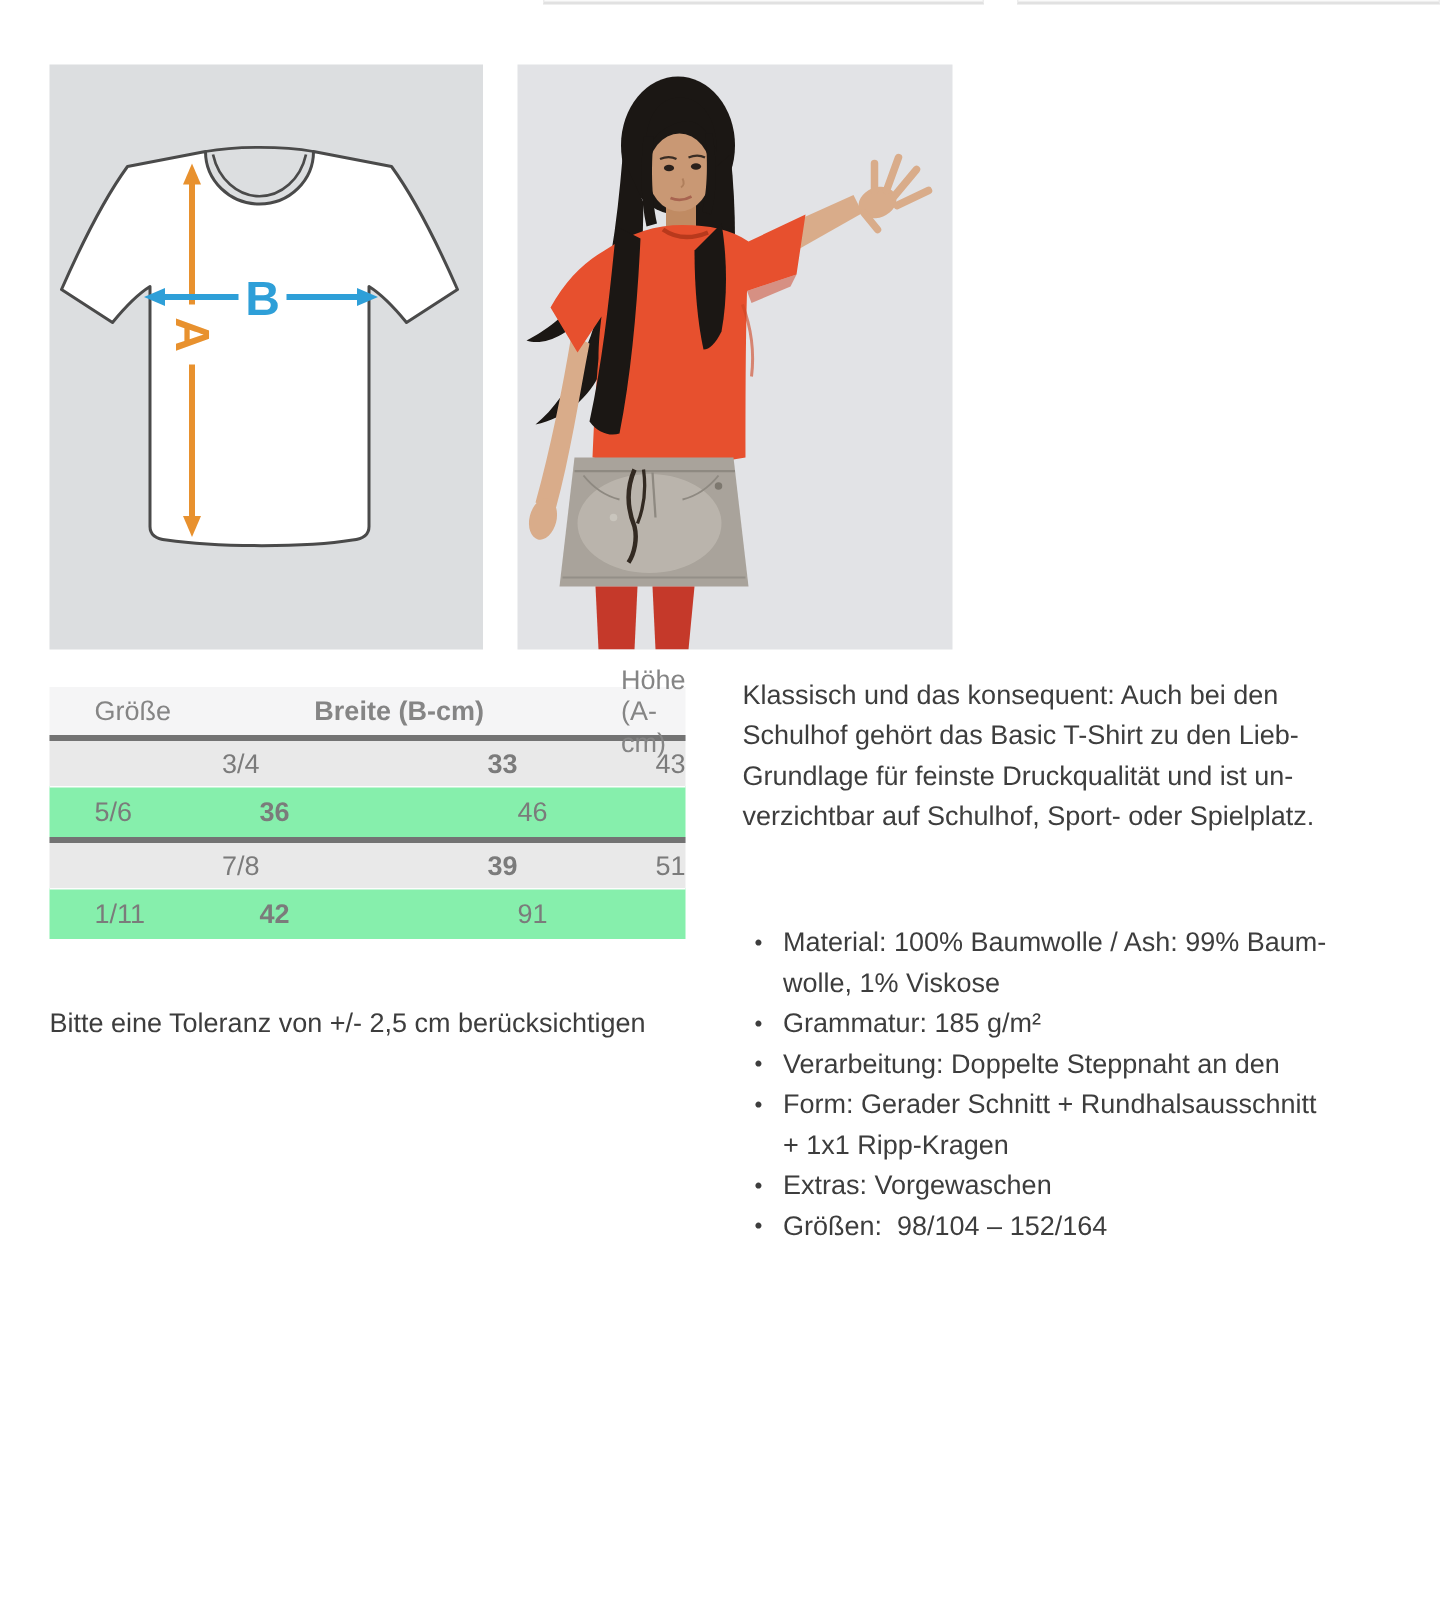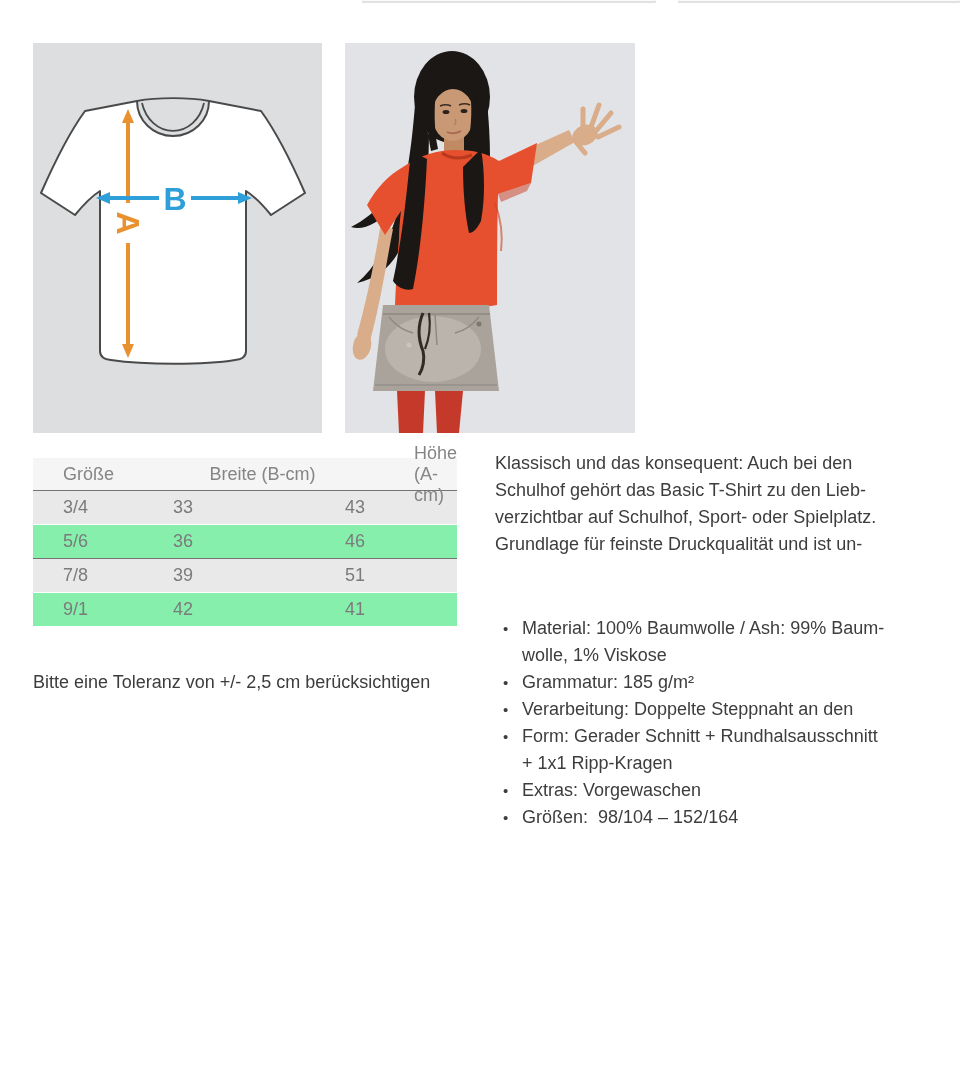--- a/index.html
+++ b/index.html
@@ -23,24 +23,24 @@
   .panel.photo{left:345px;width:290px;background:#e2e3e6;}
   .panel svg{display:block;}
 
   
   .size-table{
     position:absolute;left:33px;top:458px;width:424px;
     font-size:18px;color:#7b7b7b;
   }
   .t-row{display:flex;align-items:center;height:34px;box-sizing:border-box;}
   .t-row.head{height:32px;color:#858585;background:#f5f5f6;gap:44px;}
-  .t-row.odd{background:#e9e9e9;border-top:1px solid #737373;}
+  .t-row.odd{background:#e9e9e9;border-top:4px solid #737373;text-align:right;}
   .t-row.even{background:#86efac;border-top:1px solid #fdfdfd;}
   .c1{width:140px;padding-left:30px;box-sizing:border-box;}
-  .c2{width:172px;}
+  .c2{width:172px;font-weight:bold;}
   .c3{flex:1;}
 
   .tolerance-note{
     position:absolute;left:33px;top:672px;
     font-size:18px;color:#3d3d3d;text-align:right;
   }
 
   
   .details{
     position:absolute;left:495px;top:450px;width:452px;
@@ -201,34 +201,34 @@
     <div class="c1">5/6</div>
     <div class="c2">36</div>
     <div class="c3">46</div>
   </div>
   <div class="t-row odd">
     <div class="c1">7/8</div>
     <div class="c2">39</div>
     <div class="c3">51</div>
   </div>
   <div class="t-row even">
-    <div class="c1">9/1</div>
+    <div class="c1">1/11</div>
     <div class="c2">42</div>
-    <div class="c3">41</div>
+    <div class="c3">91</div>
   </div>
 </div>
 
 <div class="tolerance-note">Bitte eine Toleranz von +/- 2,5 cm berücksichtigen</div>
 
 <div class="details">
   <div class="desc">
     <div>Klassisch und das konsequent: Auch bei den</div>
     <div>Schulhof gehört das Basic T-Shirt zu den Lieb-</div>
+    <div>Grundlage für feinste Druckqualität und ist un-</div>
     <div>verzichtbar auf Schulhof, Sport- oder Spielplatz.</div>
-    <div>Grundlage für feinste Druckqualität und ist un-</div>
   </div>
   <ul class="features">
     <li>
       <span class="dot">•</span>
       <div class="b-lines">
         <div>Material: 100% Baumwolle / Ash: 99% Baum-</div>
         <div>wolle, 1% Viskose</div>
       </div>
     </li>
     <li>

